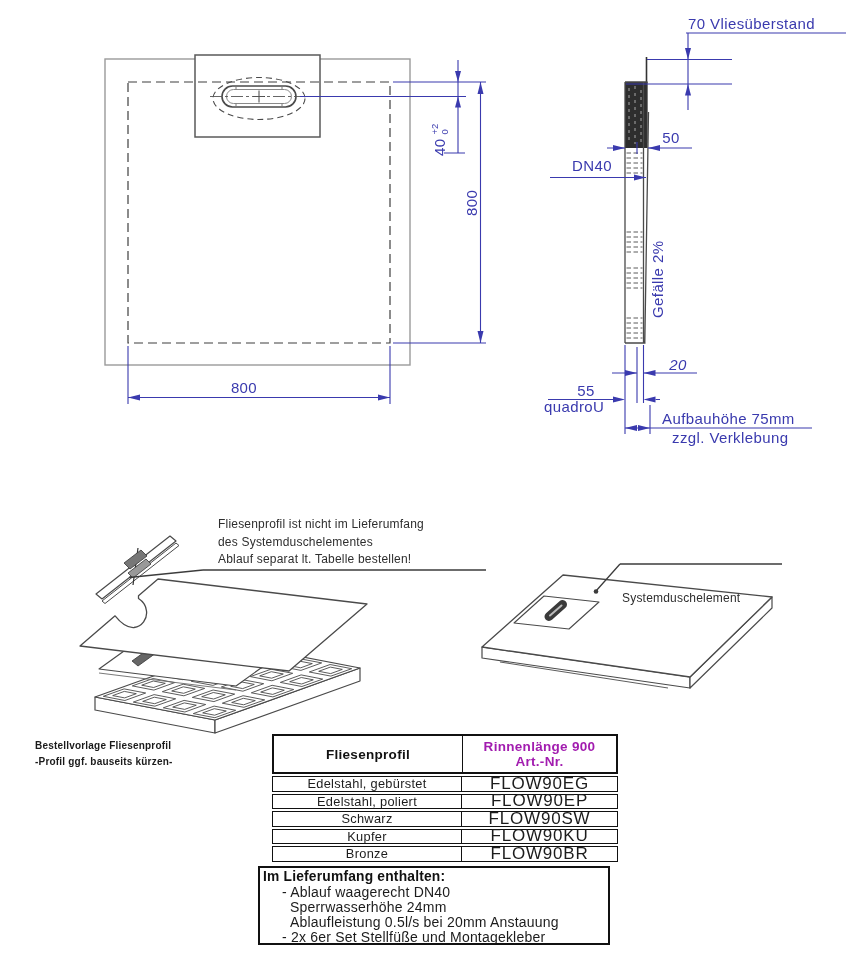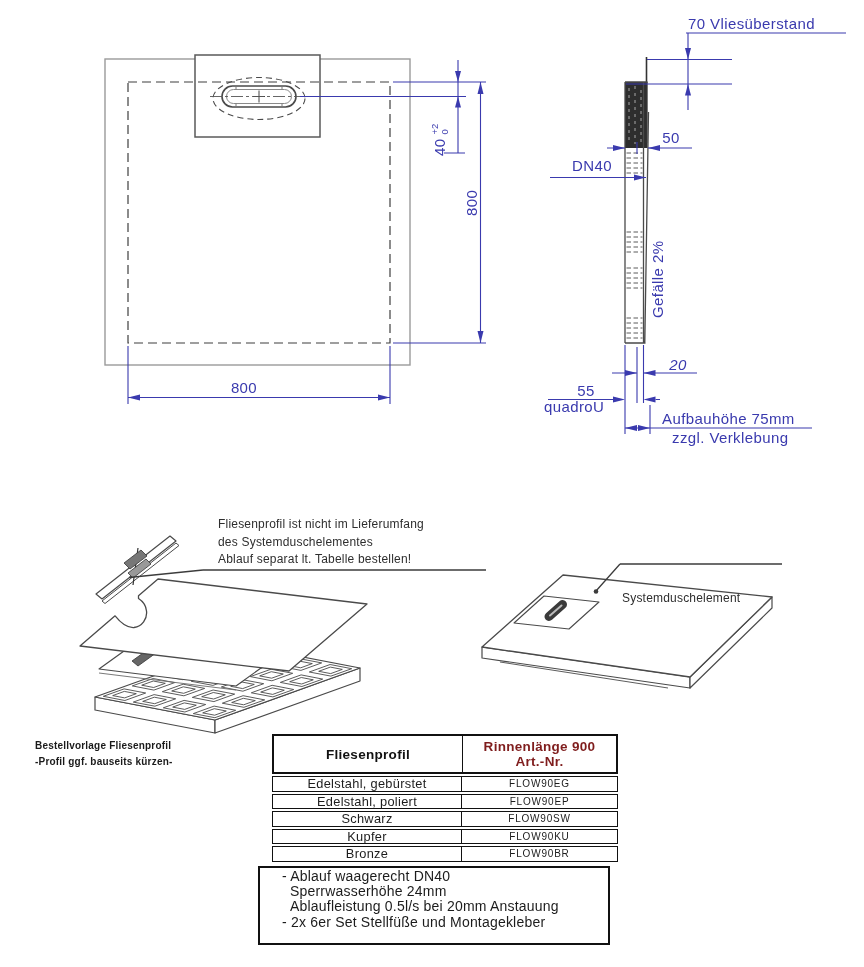--- a/index.html
+++ b/index.html
@@ -12,25 +12,25 @@
   .note{position:absolute;font-size:12px;line-height:17.5px;color:#2e2e2e;letter-spacing:.2px;white-space:nowrap;}
   .boldlbl{position:absolute;font-size:10px;line-height:16px;font-weight:bold;color:#1a1a1a;letter-spacing:.2px;white-space:nowrap;}
   .tolwrap{display:inline-flex;align-items:center;}
   .tolstack{display:inline-flex;flex-direction:column;font-size:9.5px;line-height:10px;margin-left:4px;letter-spacing:0;}
   
   #profile-table{position:absolute;left:244px;top:734px;width:346px;margin-left:28px;}
   .thead{display:flex;border:2px solid #111;height:40px;box-sizing:border-box;}
   .thead .c1{width:188px;border-right:1.6px solid #111;display:flex;align-items:center;justify-content:center;
              font-weight:bold;font-size:13.5px;letter-spacing:.3px;color:#111;}
   .thead .c2{flex:1;display:flex;flex-direction:column;align-items:center;justify-content:center;
-             font-weight:bold;font-size:13.5px;line-height:15px;letter-spacing:.3px;color:#7f1d1d;}
+             font-weight:bold;font-size:13.5px;line-height:15px;letter-spacing:.3px;color:#a21caf;}
   .trow{display:flex;border:1.4px solid #111;height:13.5px;box-sizing:content-box;margin-top:2px;}
   .trow .c1{width:188px;border-right:1.4px solid #111;display:flex;align-items:center;justify-content:center;
             font-size:12.8px;letter-spacing:.3px;color:#1c1c1c;}
-  .trow .c2{flex:1;display:flex;align-items:center;justify-content:center;font-size:10px;letter-spacing:.8px;color:#1c1c1c;}
+  .trow .c2{flex:1;display:flex;align-items:center;justify-content:center;font-size:17px;letter-spacing:.8px;color:#1c1c1c;}
   
   #delivery-box{position:absolute;left:258px;top:866px;width:352px;height:79px;border:2px solid #111;
                 box-sizing:border-box;padding:1px 0 0 3px;overflow:hidden;}
   #delivery-box .title{font-weight:bold;font-size:13.8px;color:#111;letter-spacing:.2px;line-height:15.5px;}
   #delivery-box .it{font-size:14px;color:#1c1c1c;line-height:15.2px;letter-spacing:.2px;white-space:nowrap;}
   .ind1{padding-left:19px;}
   .ind2{padding-left:27px;}
 </style>
 </head>
 <body>
@@ -192,19 +192,20 @@
       <div class="c1">Kupfer</div>
       <div class="c2">FLOW90KU</div>
     </div>
     <div class="trow">
       <div class="c1">Bronze</div>
       <div class="c2">FLOW90BR</div>
     </div>
   </div>
 
   <div id="delivery-box">
+    <div class="title">Im Lieferumfang enthalten:</div>
     <div class="it ind1">- Ablauf waagerecht DN40</div>
     <div class="it ind2">Sperrwasserhöhe 24mm</div>
     <div class="it ind2">Ablaufleistung 0.5l/s bei 20mm Anstauung</div>
     <div class="it ind1">- 2x 6er Set Stellfüße und Montagekleber</div>
   </div>
 
 </div>
 
 </body></html>

